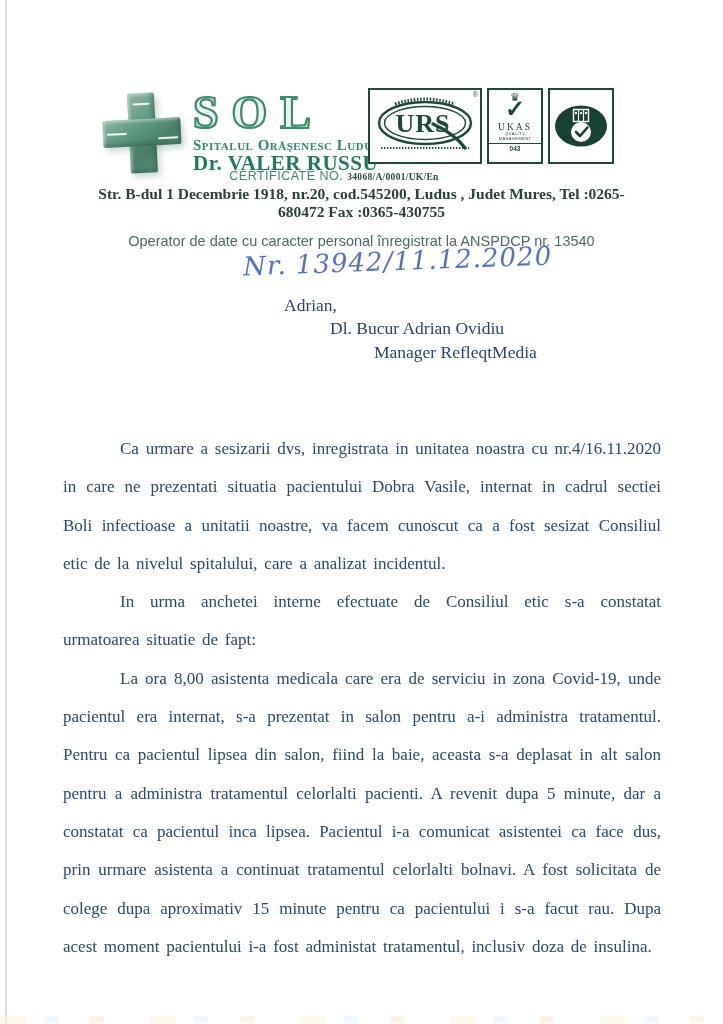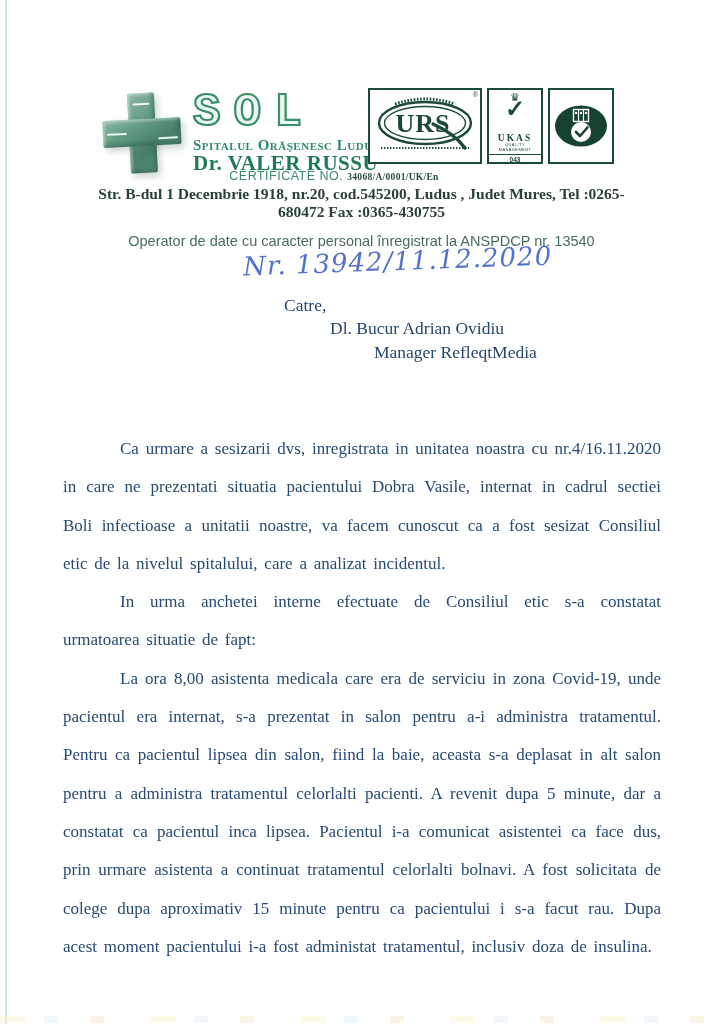--- a/index.html
+++ b/index.html
@@ -23,36 +23,36 @@
     box-shadow:inset -3px -3px 4px rgba(30,70,55,.35), inset 2px 2px 3px rgba(235,245,240,.5), 3px 4px 6px rgba(60,100,85,.25);}
   .cross-v{left:26px;top:0;width:27px;height:80px;}
   .cross-h{left:0;top:26px;width:78px;height:27px;}
   .cross-slit{position:absolute;height:2px;background:#f4faf7;opacity:.95;border-radius:1px;}
   .cross-slit.s1{left:4px;top:39px;width:20px;}
   .cross-slit.s2{left:55px;top:45px;width:20px;}
   .cross-slit.s3{left:31px;top:10px;width:17px;height:2px;}
 
   .brand{position:absolute;left:193px;top:90px;width:180px;}
   .brand-sol{
-    font-family:Liberation Mono, monospace;font-weight:bold;
+    font-family:Liberation Serif, serif;font-weight:bold;
     font-size:46px;line-height:46px;letter-spacing:13px;
     color:#eef6f1;-webkit-text-stroke:2.2px #379068;
     text-shadow:0 0 1px #379068;
   }
   .brand-name{margin-top:1px;font-variant:small-caps;font-weight:bold;font-size:15px;line-height:16px;color:#2f8a67;letter-spacing:.5px;white-space:nowrap;}
   .brand-sub{font-weight:bold;font-size:21px;line-height:21px;color:#1f7a56;letter-spacing:.5px;white-space:nowrap;}
 
   .certs{position:absolute;left:368px;top:88px;height:76px;display:flex;gap:5px;align-items:stretch;}
   .cert-box{border:2px solid #1c4a3a;background:#fff;position:relative;box-sizing:border-box;}
   .cert-urs{width:114px;display:flex;align-items:flex-start;justify-content:center;}
   .cert-urs .reg{position:absolute;top:1px;right:2px;font-size:7px;color:#1c4a3a;font-family:"Liberation Sans",sans-serif;}
   .cert-ukas{width:56px;display:flex;flex-direction:column;align-items:center;justify-content:flex-start;padding-top:2px;}
   .ukas-crown{font-size:11px;line-height:10px;color:#1c4a3a;}
   .ukas-check{font-size:24px;line-height:18px;font-weight:bold;color:#1c4a3a;margin-top:-2px;}
-  .ukas-name{font-family:"Liberation Serif",serif;font-weight:bold;font-size:9.5px;letter-spacing:2px;color:#1c4a3a;margin-top:15px;}
+  .ukas-name{font-family:"Liberation Serif",serif;font-weight:normal;font-size:9.5px;letter-spacing:2px;color:#1c4a3a;margin-top:4px;}
   .ukas-sub{font-family:"Liberation Sans",sans-serif;font-size:4px;letter-spacing:.4px;color:#1c4a3a;text-align:center;line-height:4.5px;}
   .ukas-num{width:100%;border-top:1.5px solid #1c4a3a;margin-top:2px;text-align:center;font-family:"Liberation Sans",sans-serif;font-weight:bold;font-size:6.5px;color:#1c4a3a;padding:1px 0;}
   .cert-medal{width:66px;display:flex;align-items:center;justify-content:center;}
 
   .cert-line{position:absolute;left:0;top:166px;width:668px;text-align:center;white-space:nowrap;}
   .cert-label{font-family:"Liberation Sans",sans-serif;font-size:12.5px;color:#3a8a68;letter-spacing:.5px;}
   .cert-number{font-family:"Liberation Serif",serif;font-weight:bold;font-size:9.5px;color:#2c4a3c;letter-spacing:.3px;}
 
   .addr{position:absolute;left:0;top:185px;width:100%;text-align:center;color:#2a4138;}
   .addr-line{font-weight:bold;font-size:15.5px;line-height:17.5px;}
@@ -143,21 +143,21 @@
 
   <div class="addr">
     <div class="addr-line">Str. B-dul 1 Decembrie 1918, nr.20, cod.545200, Ludus , Judet Mures, Tel :0265-</div>
     <div class="addr-line">680472 Fax :0365-430755</div>
     <div class="addr-operator">Operator de date cu caracter personal înregistrat la ANSPDCP nr. 13540</div>
   </div>
 
   <div class="handwriting">Nr. 13942/11.12.2020</div>
 
   <div class="recipient">
-    <div class="rec-salutation">Catre,</div>
+    <div class="rec-salutation">Adrian,</div>
     <div class="rec-name">Dl. Bucur Adrian Ovidiu</div>
     <div class="rec-title">Manager RefleqtMedia</div>
   </div>
 
   <div class="body-text">
     <p>Ca urmare a sesizarii dvs, inregistrata in unitatea noastra cu nr.4/16.11.2020 in care ne prezentati situatia pacientului Dobra Vasile, internat in cadrul sectiei Boli infectioase a unitatii noastre, va facem cunoscut ca a fost sesizat Consiliul etic de la nivelul spitalului, care a analizat incidentul.</p>
     <p>In urma anchetei interne efectuate de Consiliul etic s-a constatat urmatoarea situatie de fapt:</p>
     <p>La ora 8,00 asistenta medicala care era de serviciu in zona Covid-19, unde pacientul era internat, s-a prezentat in salon pentru a-i administra tratamentul. Pentru ca pacientul lipsea din salon, fiind la baie, aceasta s-a deplasat in alt salon pentru a administra tratamentul celorlalti pacienti. A revenit dupa 5 minute, dar a constatat ca pacientul inca lipsea. Pacientul i-a comunicat asistentei ca face dus, prin urmare asistenta a continuat tratamentul celorlalti bolnavi. A fost solicitata de colege dupa aproximativ 15 minute pentru ca pacientului i s-a facut rau. Dupa acest moment pacientului i-a fost administat tratamentul, inclusiv doza de insulina.</p>
   </div>
 </div>

